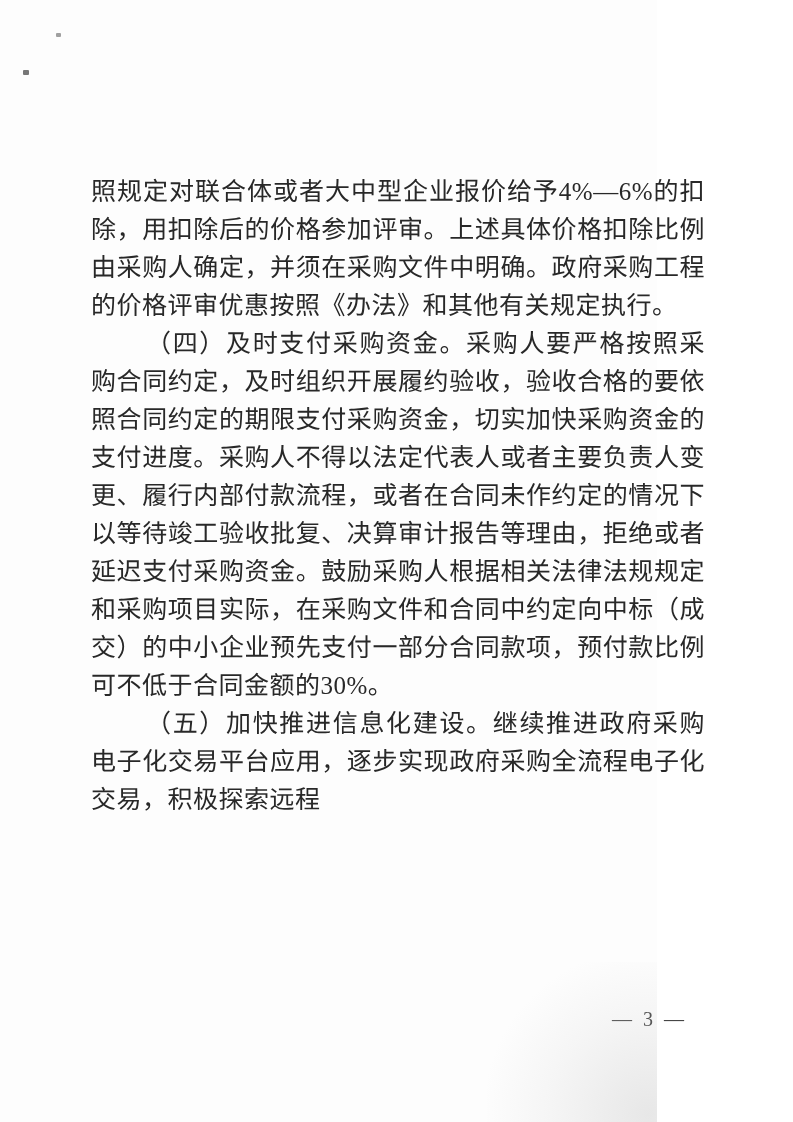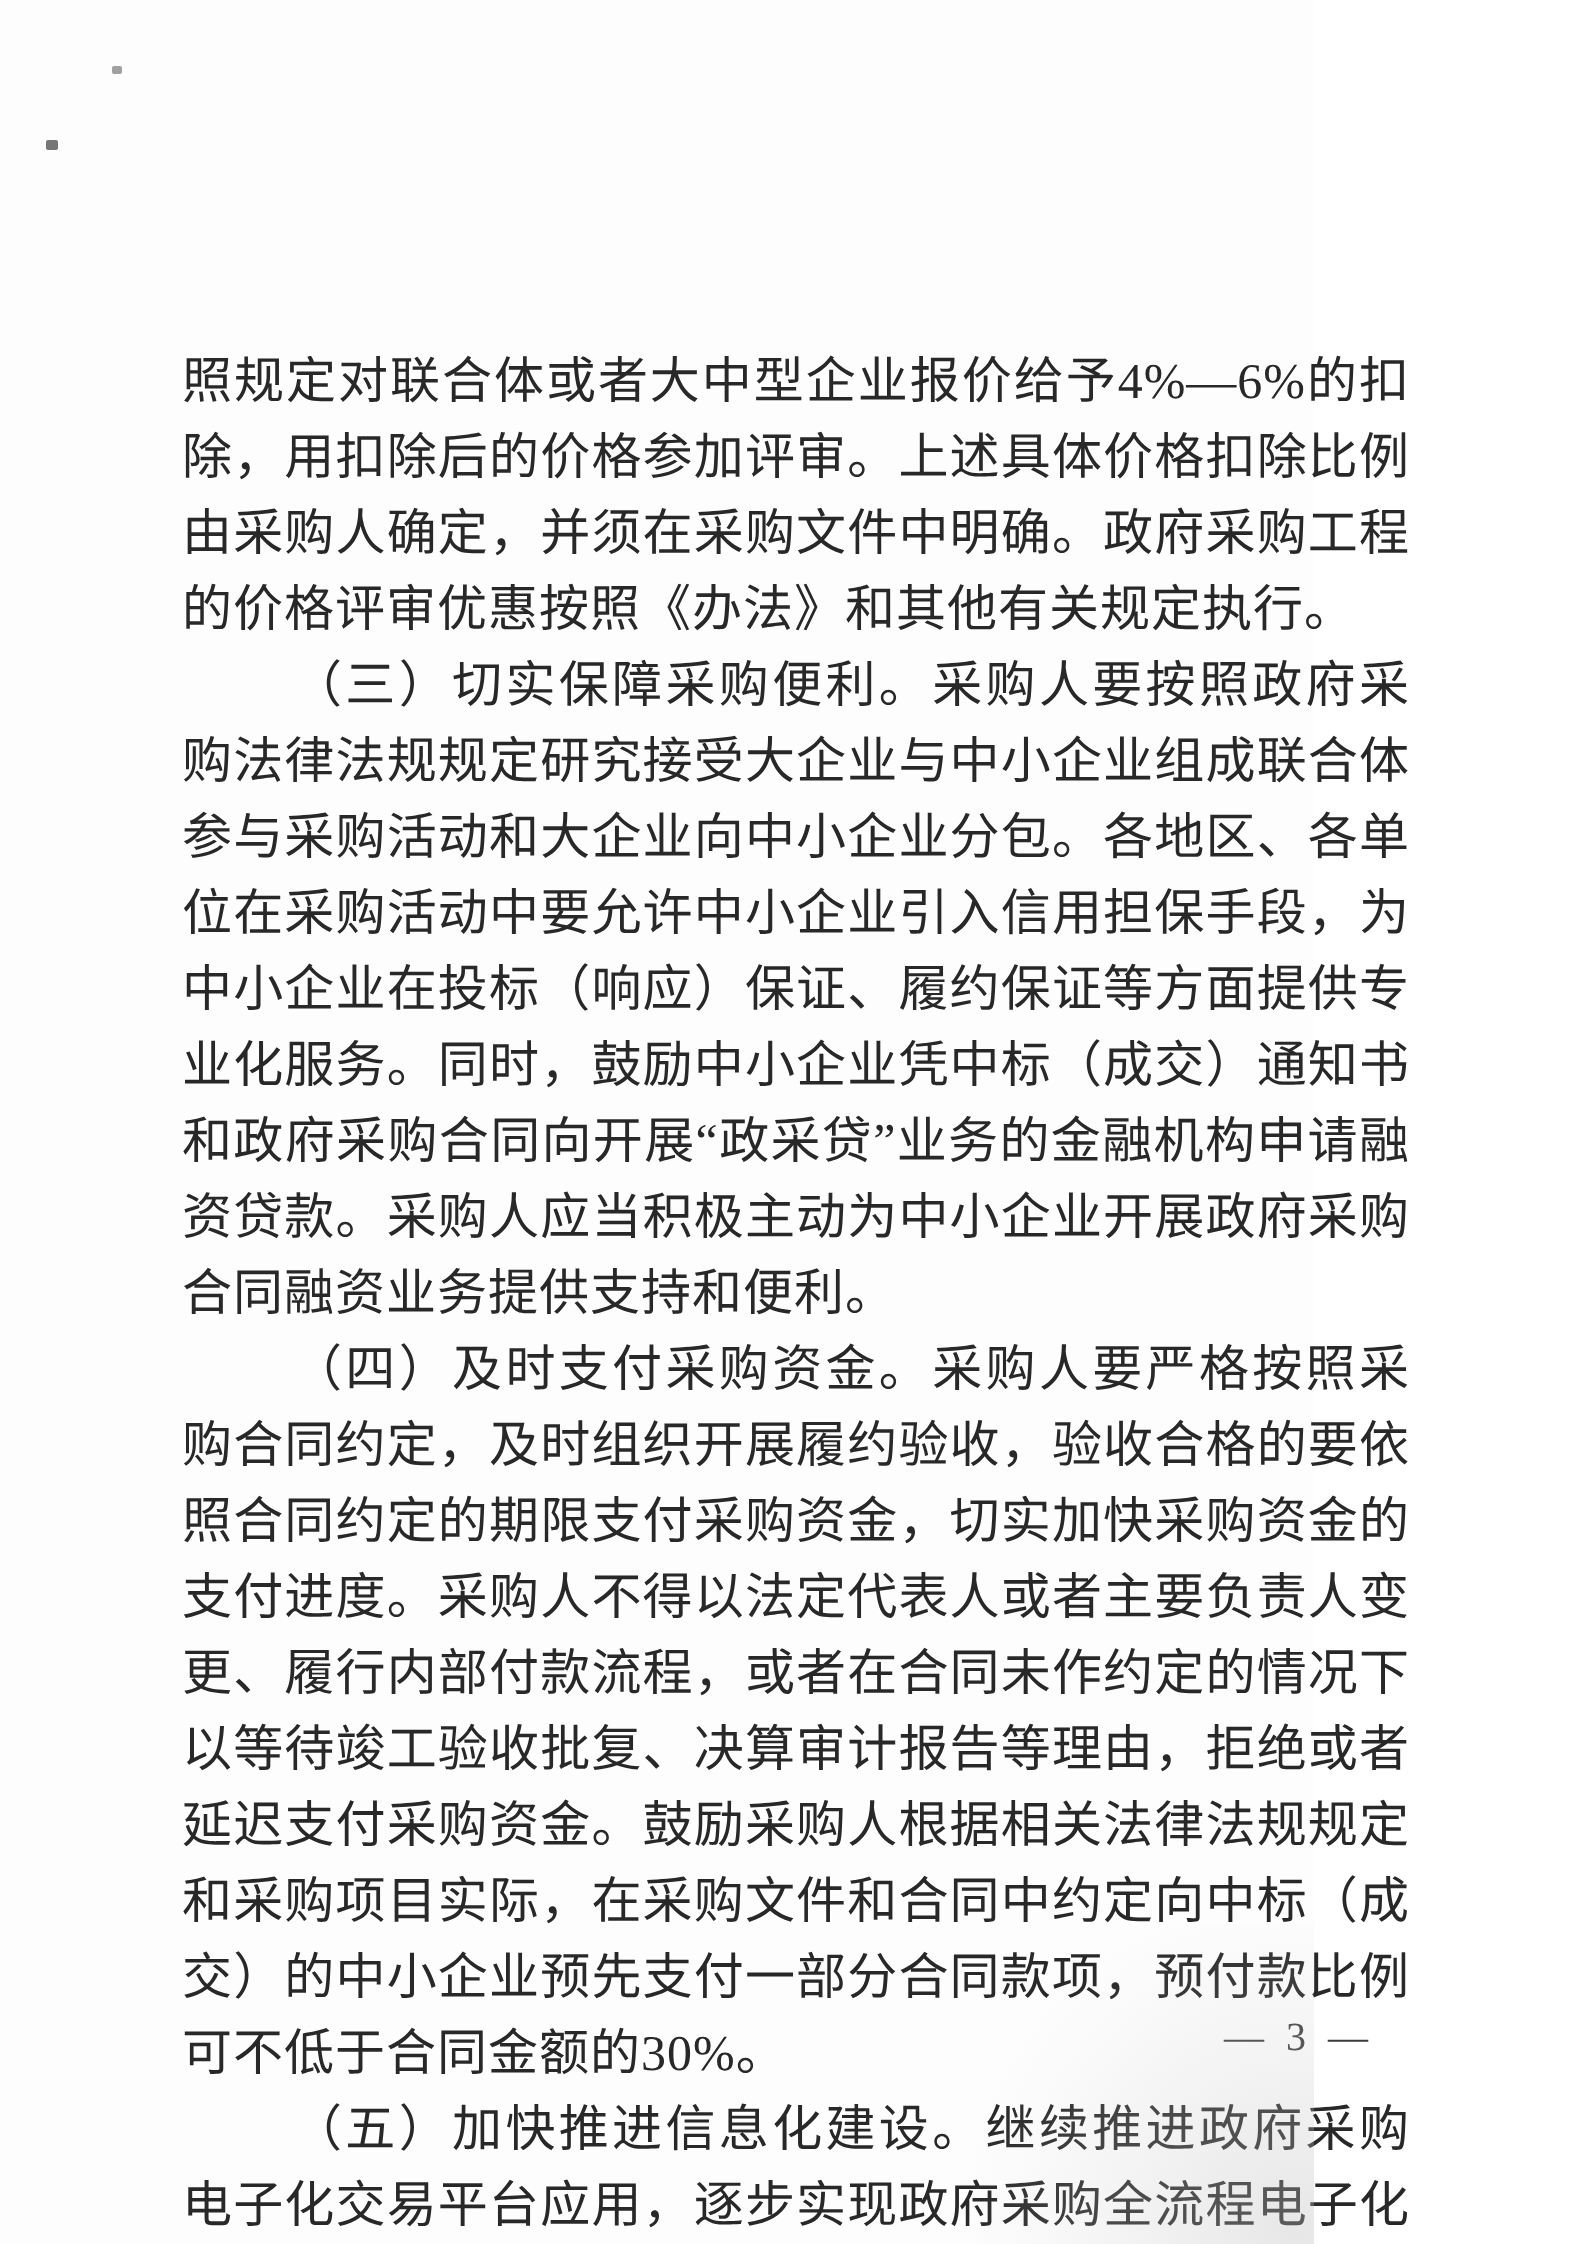--- a/index.html
+++ b/index.html
@@ -76,21 +76,20 @@
 </head>
 <body>
 
 <div class="page">
 
   <span class="speck-1"></span>
   <span class="speck-2"></span>
 
   <div class="content">
     <p>照规定对联合体或者大中型企业报价给予4%—6%的扣除，用扣除后的价格参加评审。上述具体价格扣除比例由采购人确定，并须在采购文件中明确。政府采购工程的价格评审优惠按照《办法》和其他有关规定执行。</p>
-    <p class="indent">（三）切实保障采购便利。采购人要按照政府采购法律法规规定研究接受大企业与中小企业组成联合体参与采购活动和大企业向中小企业分包。各地区、各单位在采购活动中要允许中小企业引入信用担保手段，为中小企业在投标（响应）保证、履约保证等方面提供专业化服务。同时，鼓励中小企业凭中标（成交）通知书和政府采购合同向开展“政采贷”业务的金融机构申请融资贷款。采购人应当积极主动为中小企业开展政府采购合同融资业务提供支持和便利。</p>
     <p class="indent">（四）及时支付采购资金。采购人要严格按照采购合同约定，及时组织开展履约验收，验收合格的要依照合同约定的期限支付采购资金，切实加快采购资金的支付进度。采购人不得以法定代表人或者主要负责人变更、履行内部付款流程，或者在合同未作约定的情况下以等待竣工验收批复、决算审计报告等理由，拒绝或者延迟支付采购资金。鼓励采购人根据相关法律法规规定和采购项目实际，在采购文件和合同中约定向中标（成交）的中小企业预先支付一部分合同款项，预付款比例可不低于合同金额的30%。</p>
     <p class="indent">（五）加快推进信息化建设。继续推进政府采购电子化交易平台应用，逐步实现政府采购全流程电子化交易，积极探索远程</p>
   </div>
 
   <div class="page-number">— 3 —</div>
 
   <div class="corner-shade"></div>
 
 </div>
 

